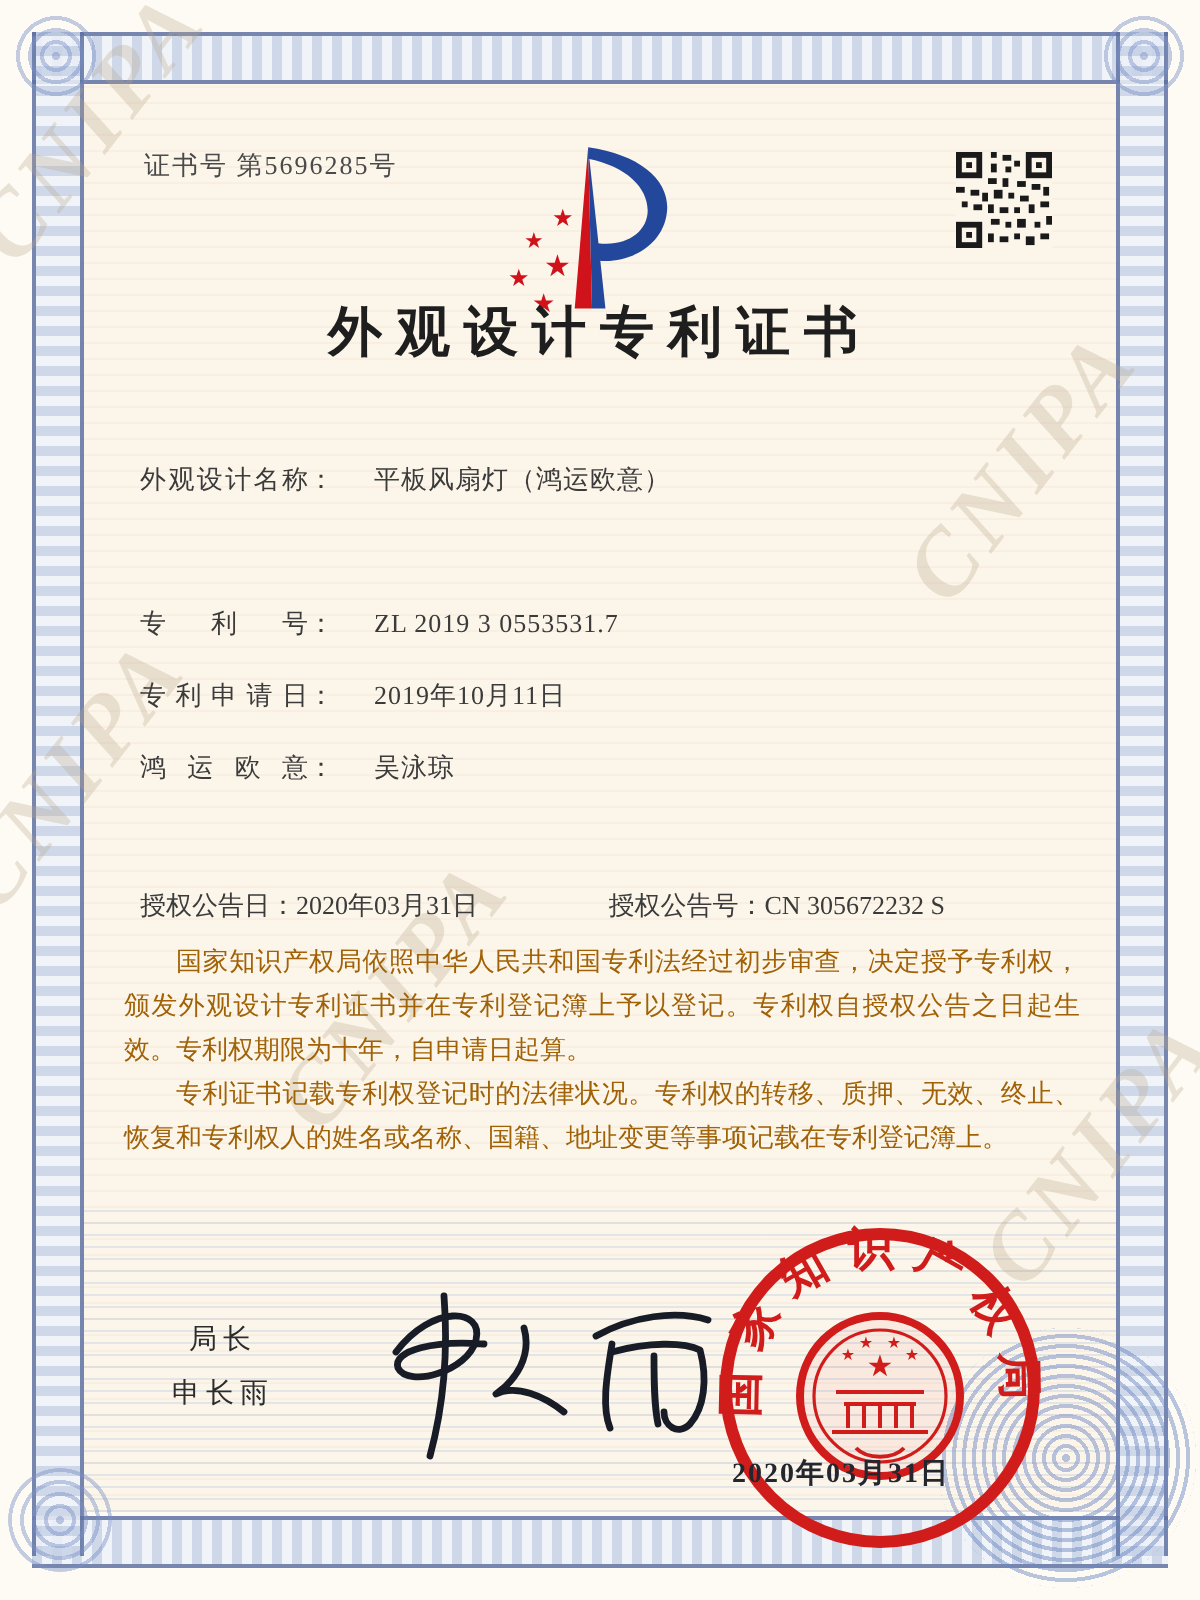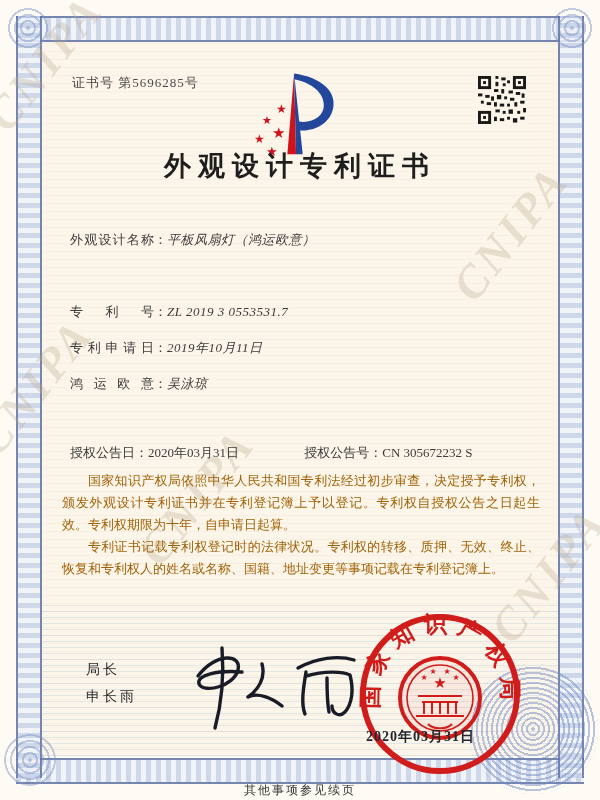--- a/index.html
+++ b/index.html
@@ -44,30 +44,30 @@
   
   .certno{position:absolute;left:72px;top:74px;font-size:13px;letter-spacing:1px;color:#4a4a4a;}
   .logo{position:absolute;left:248px;top:64px;width:96px;height:96px;}
   .logo .star{position:absolute;color:#d0121b;}
   .qr{position:absolute;left:478px;top:76px;width:48px;height:48px;}
   .title{position:absolute;left:0;top:148px;width:100%;text-align:center;
     font-size:27px;font-weight:bold;letter-spacing:7px;color:#1e1e1e;}
   
   .row{position:absolute;left:70px;font-size:13px;color:#3b3b3b;white-space:nowrap;}
   .flabel{display:inline-block;width:84px;text-align:justify;text-align-last:justify;}
-  .fvalue{margin-left:0;letter-spacing:.5px;font-style:italic;}
+  .fvalue{margin-left:20px;letter-spacing:.5px;}
   .grantrow{position:absolute;left:70px;top:444px;font-size:13px;white-space:nowrap;}
   .grantrow .g2{margin-left:62px;margin-top:20px;}
   
   .body-text{position:absolute;left:62px;top:470px;width:478px;font-size:13px;
     line-height:22px;text-align:justify;color:#a16207;}
   .body-text p{margin:0;text-indent:2em;}
   
   .signer{position:absolute;left:86px;top:656px;font-size:14px;line-height:27px;
-    letter-spacing:3px;color:#2c2c2c;font-family:"Liberation Sans",sans-serif;}
+    letter-spacing:3px;color:#2c2c2c;font-family:"Liberation Sans",sans-serif;text-align:center;}
   .signature{position:absolute;left:186px;top:640px;}
   .seal{position:absolute;left:350px;top:604px;width:180px;height:180px;}
   .sealdate{position:absolute;left:366px;top:728px;font-size:14px;letter-spacing:1px;
     color:#23262e;font-weight:bold;z-index:5;}
   .pageinfo{position:absolute;left:0;top:742px;width:100%;text-align:center;
     font-size:12px;letter-spacing:3px;color:#4a4a4a;}
   .contnote{position:absolute;left:0;top:782px;width:100%;text-align:center;
     font-size:12px;letter-spacing:2px;color:#333;}
 </style>
 </head>
@@ -226,15 +226,14 @@
           <path d="M72,98 L108,98"></path>
           <path d="M74,98 L74,110 M82,98 L82,110 M90,98 L90,110 M98,98 L98,110 M106,98 L106,110"></path>
           <path d="M66,112 L114,112"></path>
           <path d="M78,120 A14,9 0 0 0 102,120"></path>
         </g>
       </g>
     </svg>
   </div>
   <div class="sealdate">2020年03月31日</div>
 
-  <div class="contnote">其他事项参见续页</div>
 
 </div>
 
 </body></html>

